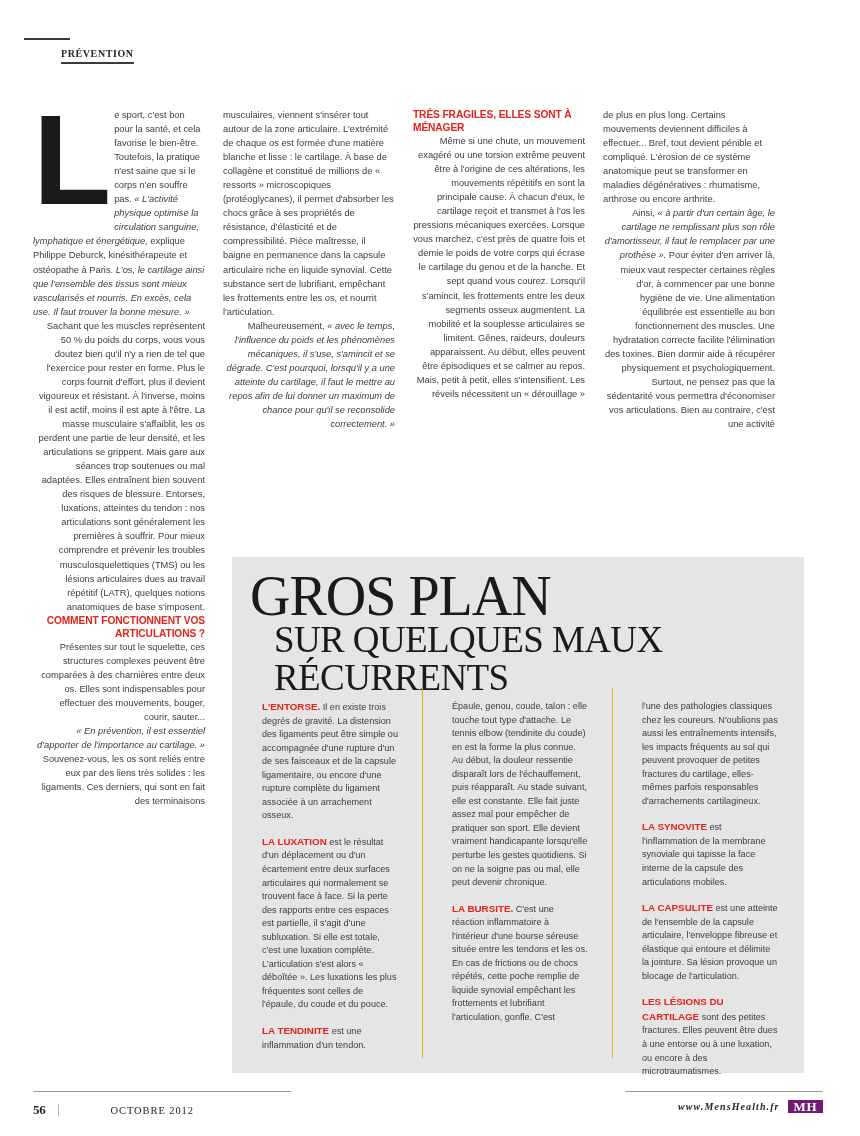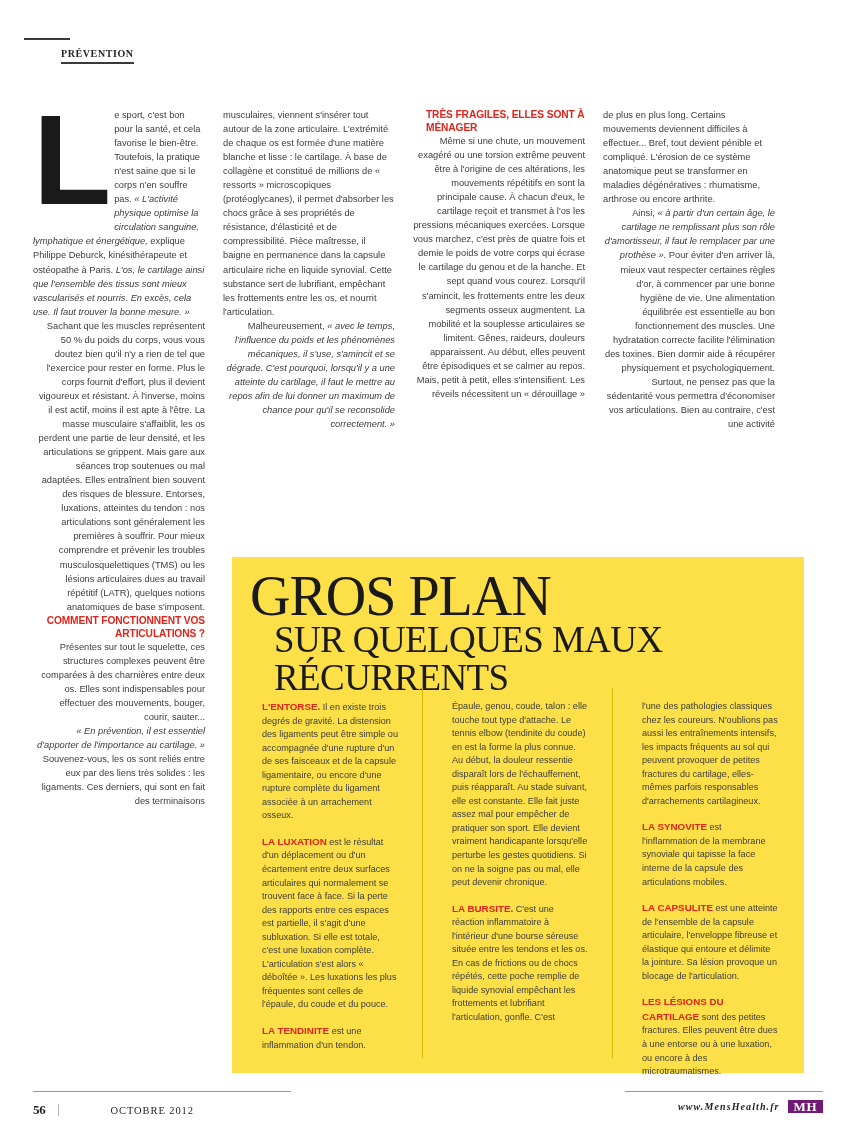--- a/index.html
+++ b/index.html
@@ -93,30 +93,30 @@
   .ital { font-style: italic; }
   .subhead {
     color: #e2231a;
     font-weight: bold;
     font-size: 10.2px;
     line-height: 13px;
     letter-spacing: -0.1px;
     margin: 12px 0 1px 0;
     text-transform: uppercase;
   }
-  .subhead.tight { margin-top: 0; margin-left: 13px; }
+  .subhead.tight { margin-top: 0; }
 
   
   .panel {
     position: absolute;
     left: 232px;
     top: 557px;
     width: 572px;
     height: 516px;
-    background: #fde047;
+    background: #e5e5e5;
   }
   .panel-title {
     position: absolute;
     left: 18px;
     top: 14px;
     width: 540px;
   }
   .panel-title .t1 {
     font-family: "Liberation Serif", serif;
     font-size: 56px;

